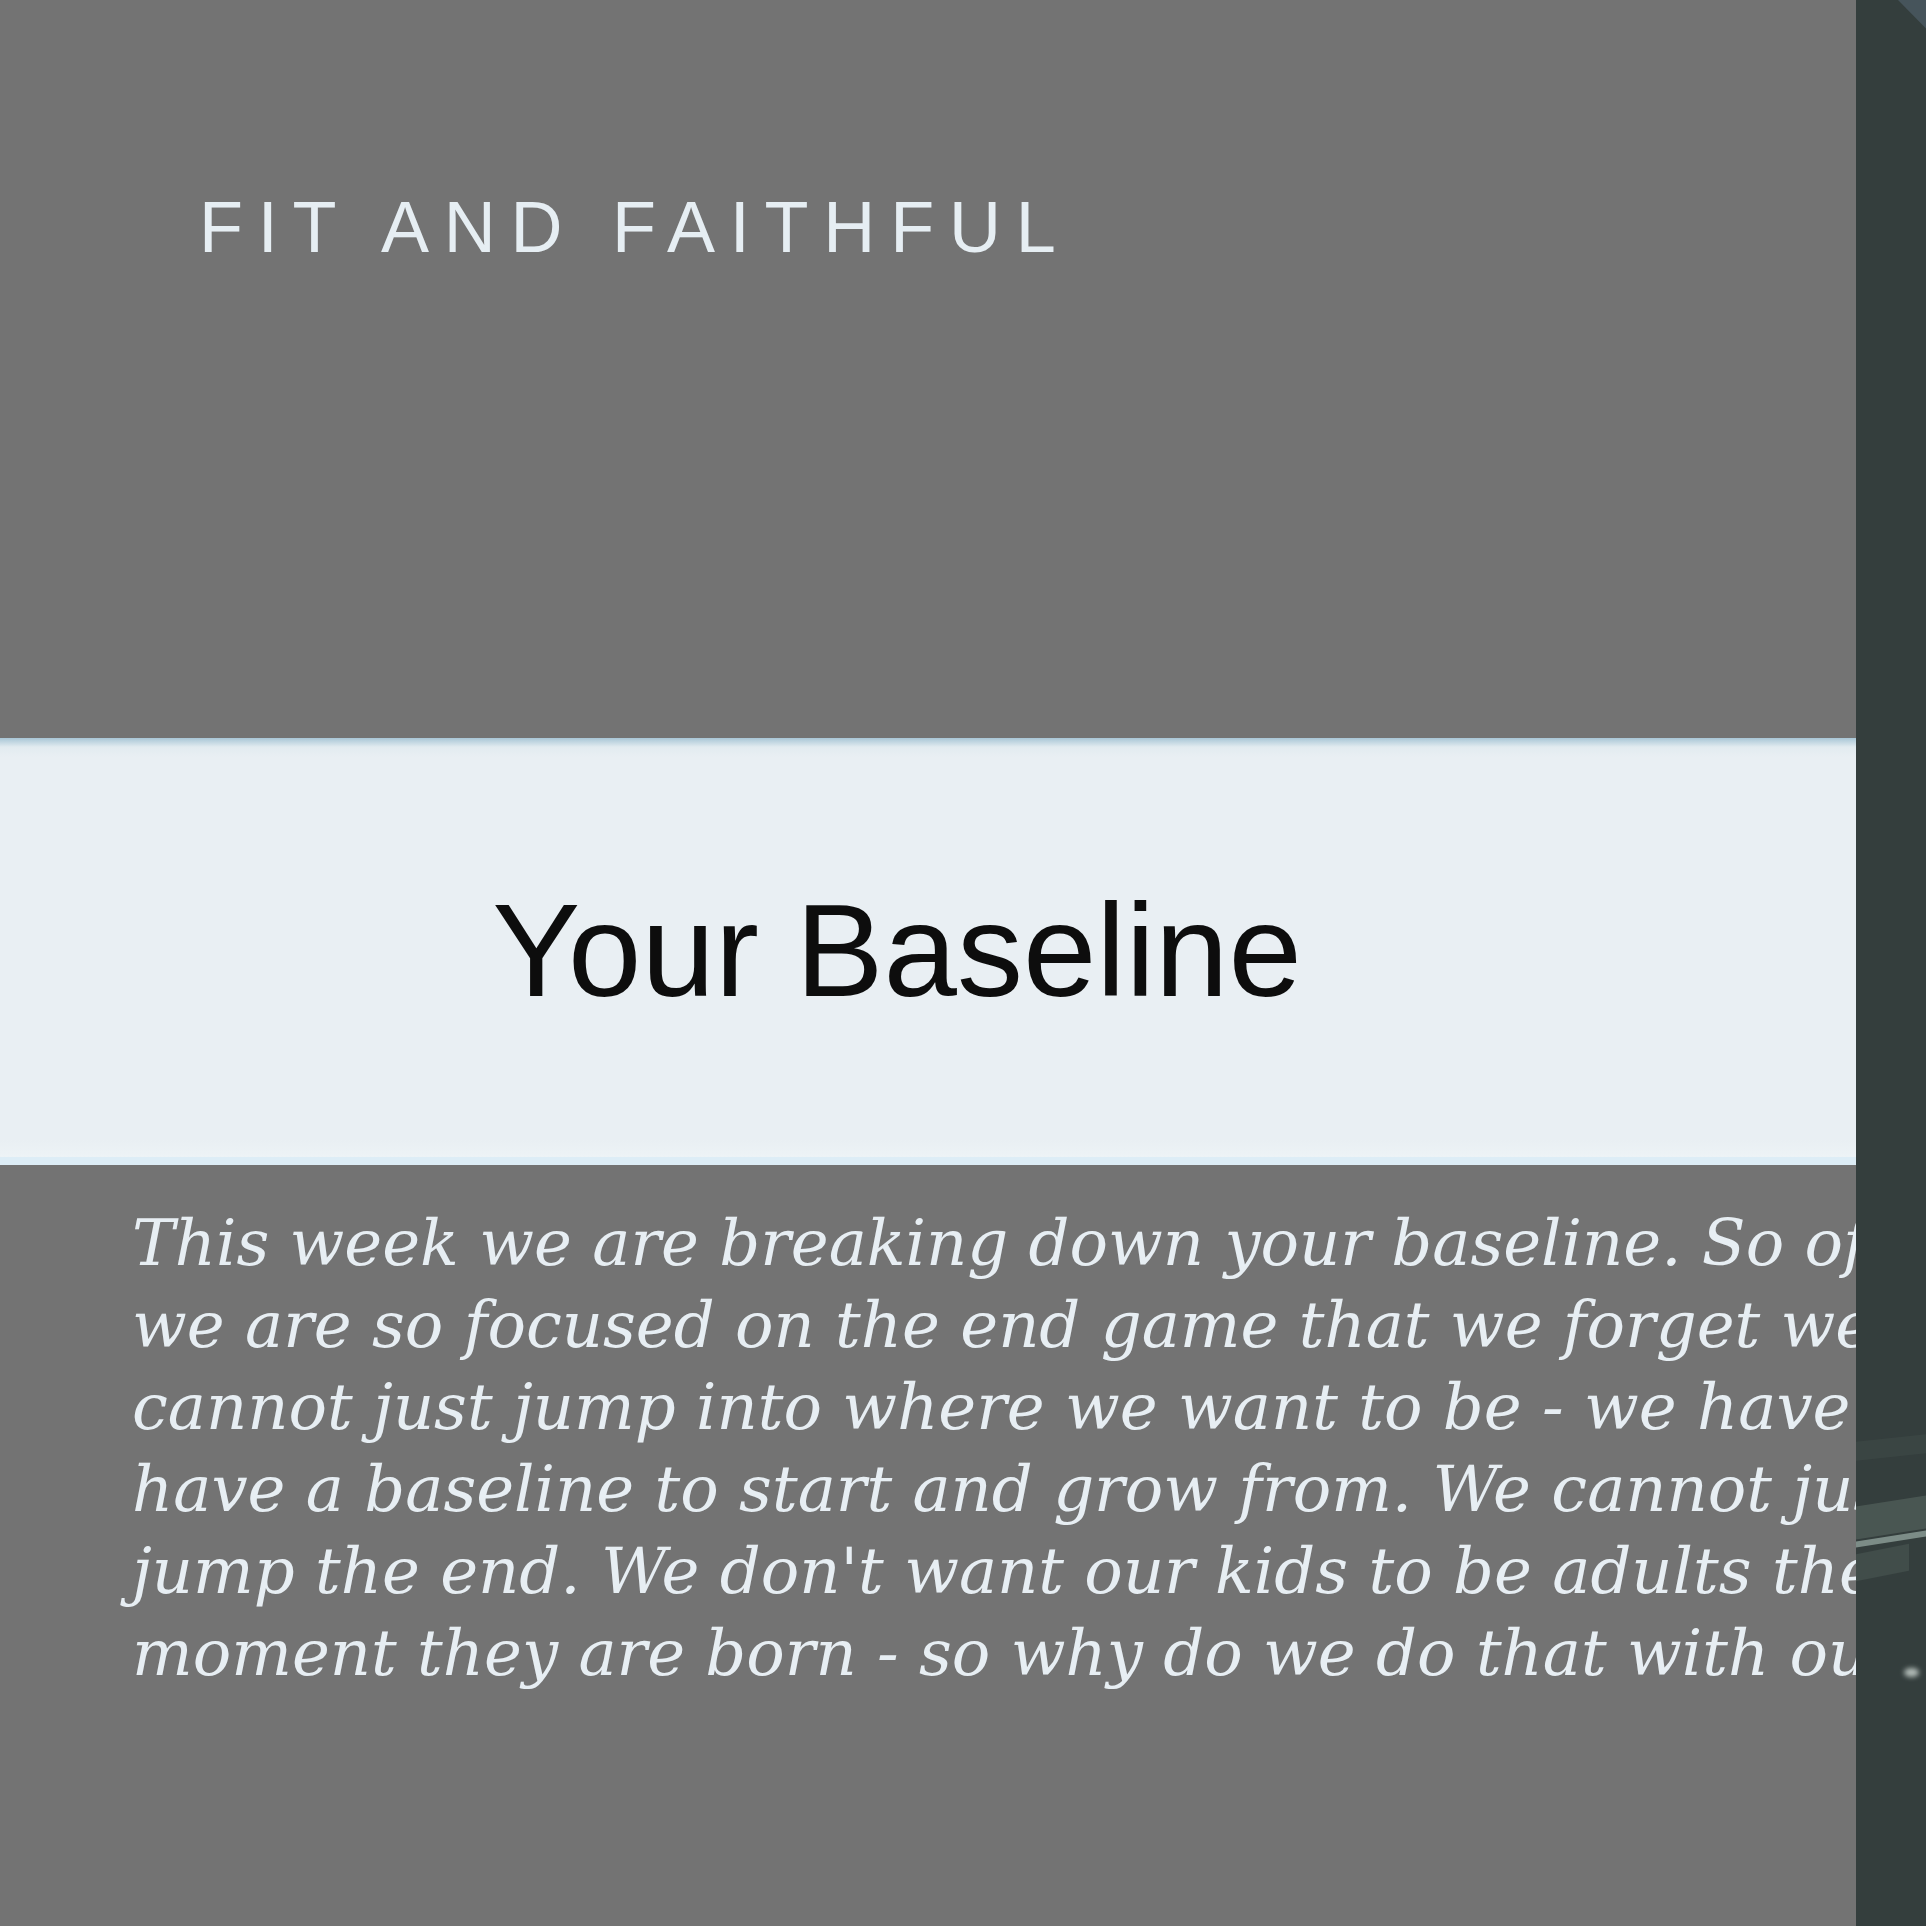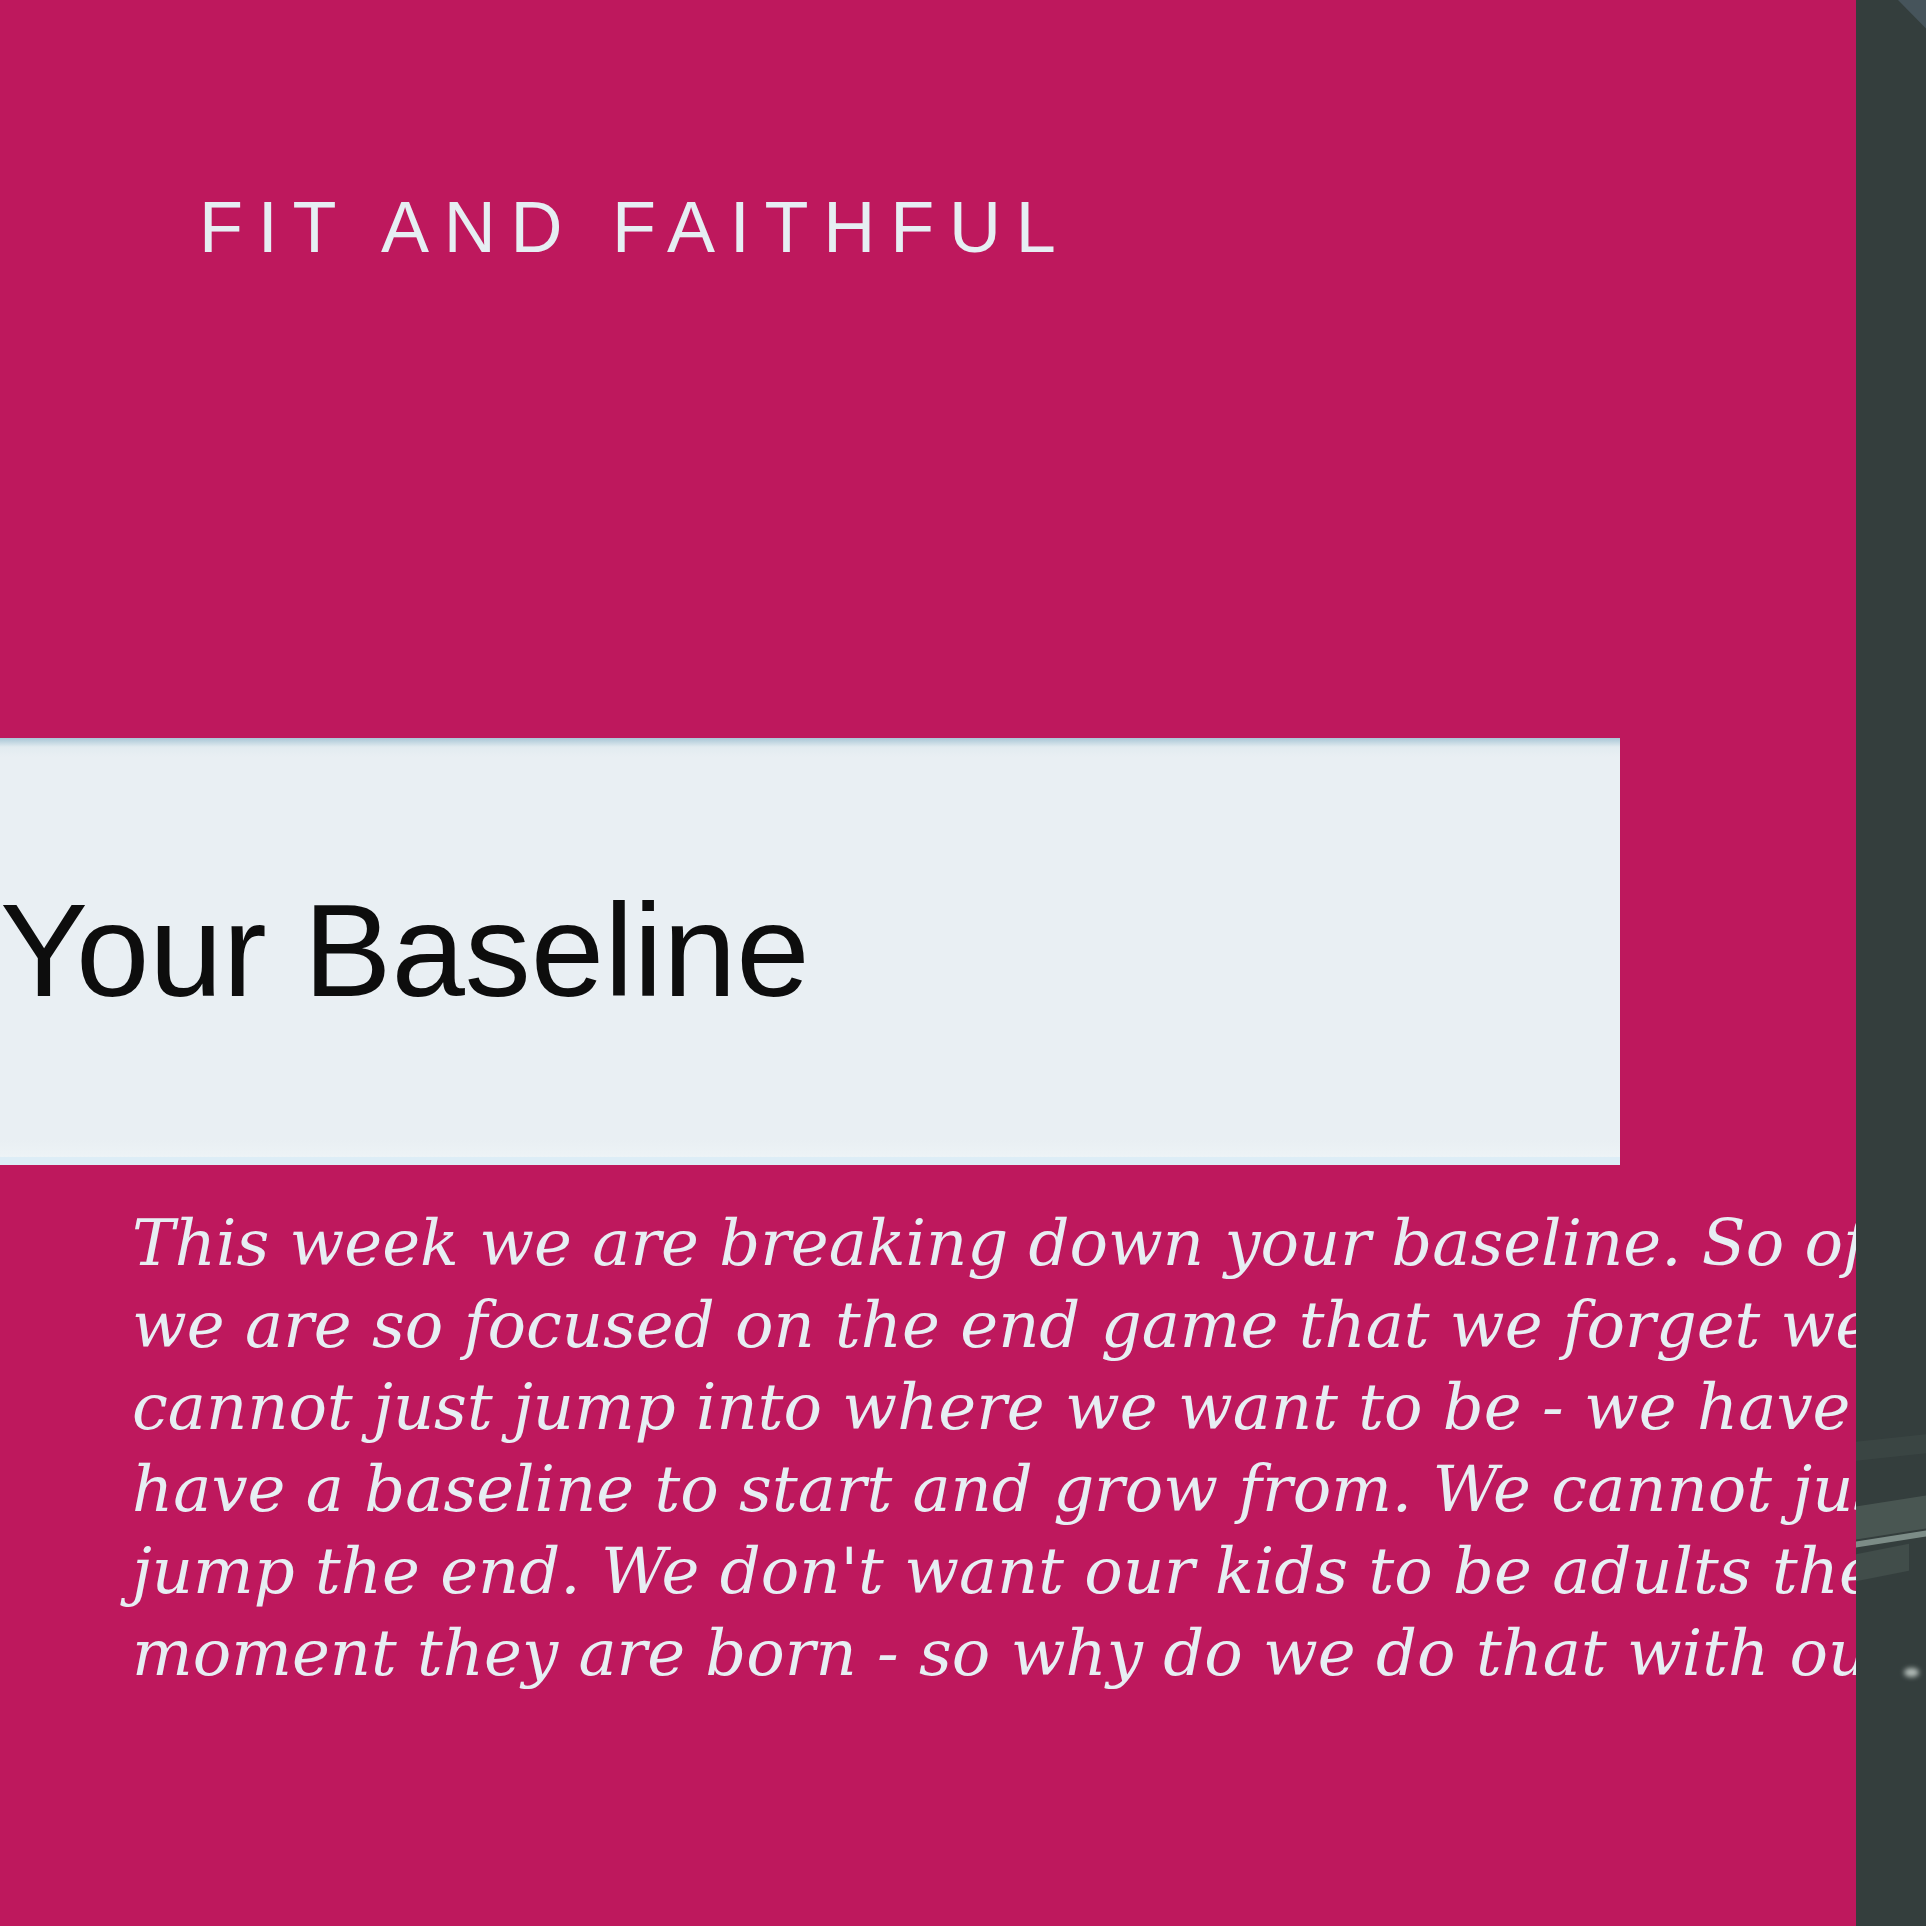--- a/index.html
+++ b/index.html
@@ -6,21 +6,21 @@
     margin: 0;
     padding: 0;
     width: 1926px;
     height: 1926px;
     overflow: hidden;
   }
   .canvas {
     position: relative;
     width: 1926px;
     height: 1926px;
-    background: #be185d;
+    background: #737373;
     font-family: "Liberation Sans", sans-serif;
   }
 
   
   .brand {
     position: absolute;
     left: 199px;
     top: 177px;
     color: #e6eef3;
     font-family: "Liberation Sans", sans-serif;
@@ -29,28 +29,28 @@
     line-height: 100px;
     letter-spacing: 14.8px;
     white-space: nowrap;
   }
 
   
   .panel {
     position: absolute;
     left: 0;
     top: 738px;
-    width: 1620px;
+    width: 1856px;
     height: 427px;
     background: linear-gradient(180deg, #a8c6d6 0px, #e2ebf0 9px, #e9eff3 19px, #e9eff3 96%, #edf3f6 100%);
     border-bottom: 8.3px solid #ddedf6;
     box-sizing: border-box;
     display: flex;
     align-items: center;
-    justify-content: flex-start;
+    justify-content: center;
     padding-right: 62px;
     padding-top: 6.4px;
   }
   .title {
     margin: 0;
     font-family: "Liberation Sans", sans-serif;
     font-weight: 400;
     font-size: 132px;
     color: #0d0d0d;
     letter-spacing: 0;

